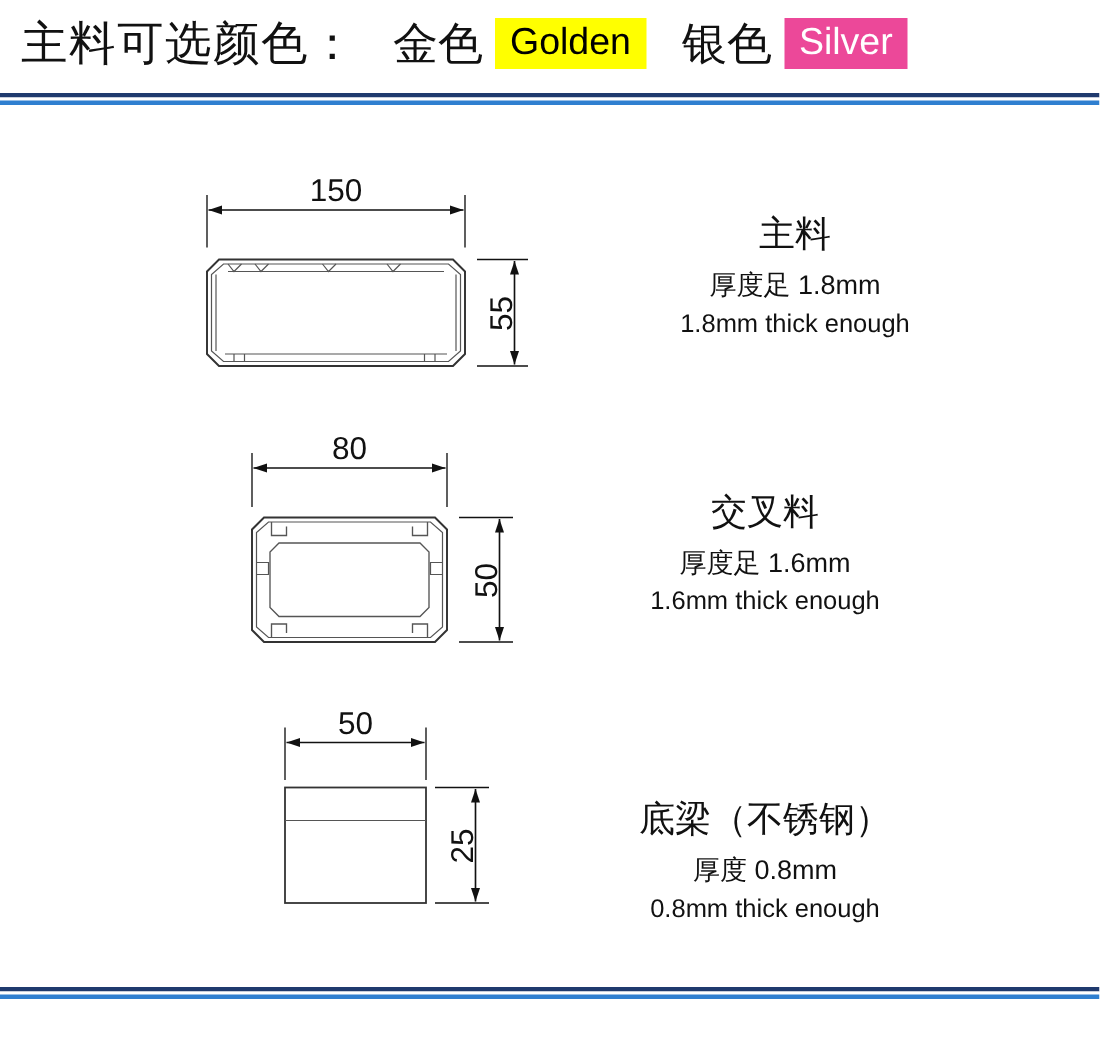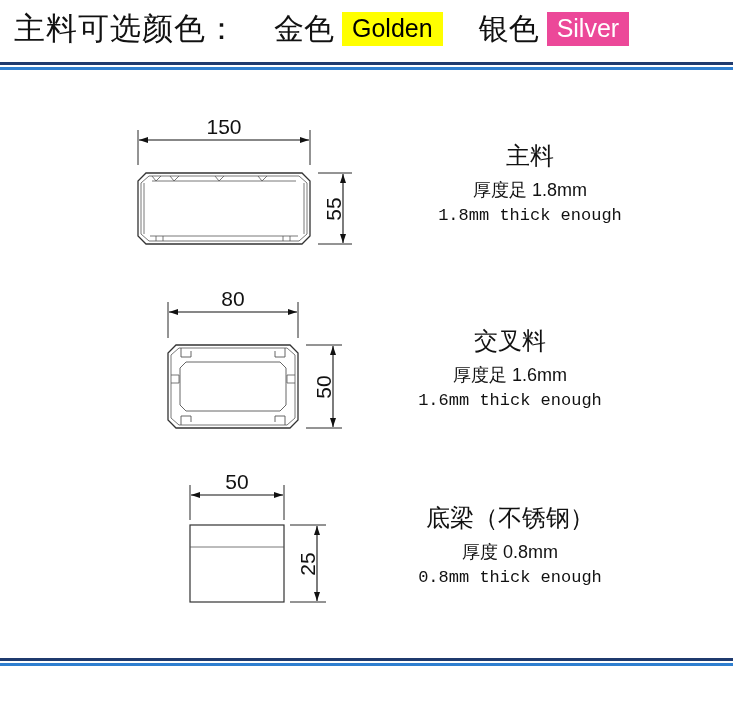--- a/index.html
+++ b/index.html
@@ -20,21 +20,20 @@
   .header {
     position: absolute;
     left: 0;
     top: 0;
     width: 680px;
     height: 58px;
     display: flex;
     align-items: center;
     padding-left: 14px;
     box-sizing: border-box;
-    gap: 12px;
   }
   .header-title {
     font-size: 31px;
     letter-spacing: 1px;
     color: #111;
     white-space: nowrap;
   }
   .color-group {
     display: flex;
     align-items: center;
@@ -112,25 +111,24 @@
   .part-thick-cn {
     font-size: 18px;
     color: #111;
     margin-bottom: 4px;
     white-space: nowrap;
   }
   .part-thick-en {
     font-size: 17px;
     color: #111;
     white-space: nowrap;
-    font-family: Liberation Mono, monospace;
   }
   .p1 { left: 380px; top: 70px; }
   .p2 { left: 360px; top: 255px; }
-  .p3 { left: 360px; top: 432px; }
+  .p3 { left: 360px; top: 460px; }
 
   .dim-label {
     font-family: "Liberation Sans", sans-serif;
     font-size: 21px;
     fill: #111;
   }
 </style>
 </head>
 <body>
 

